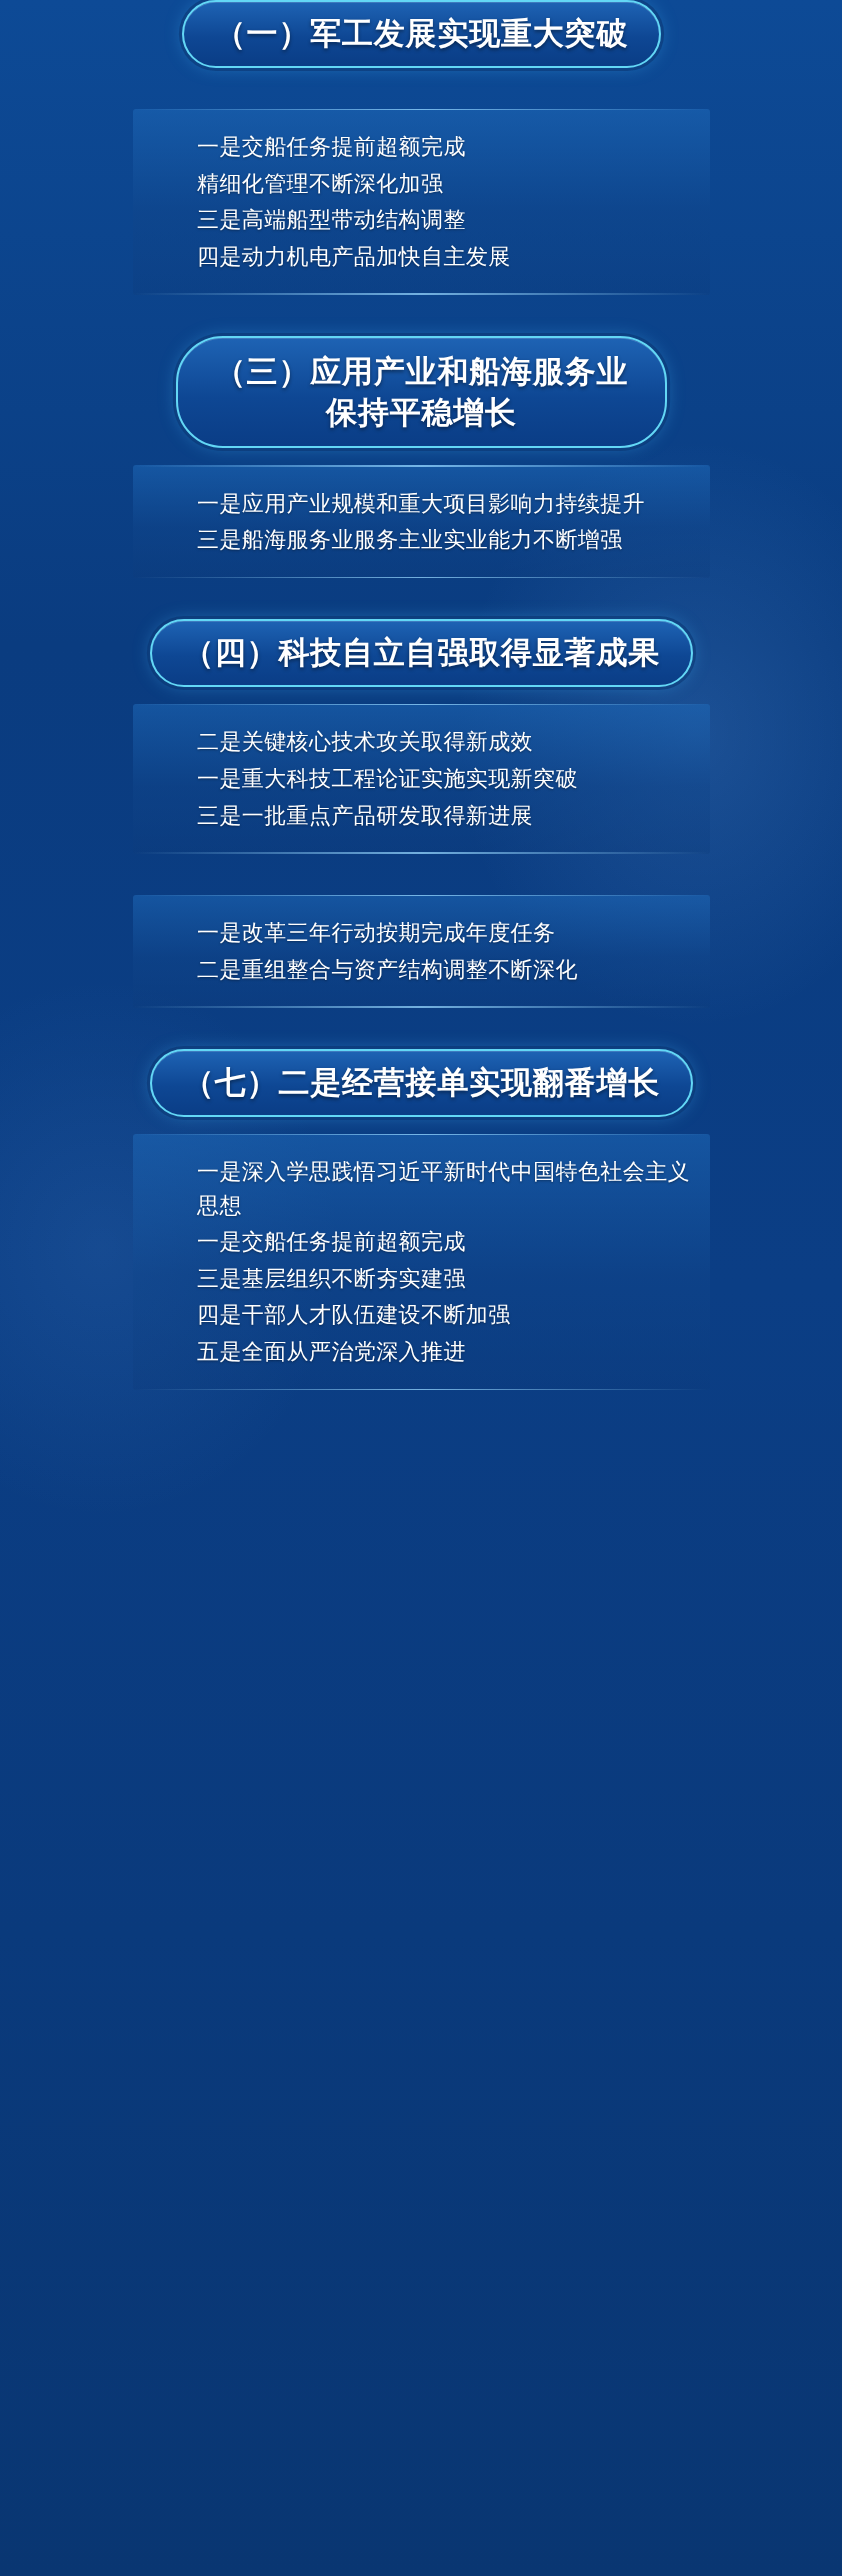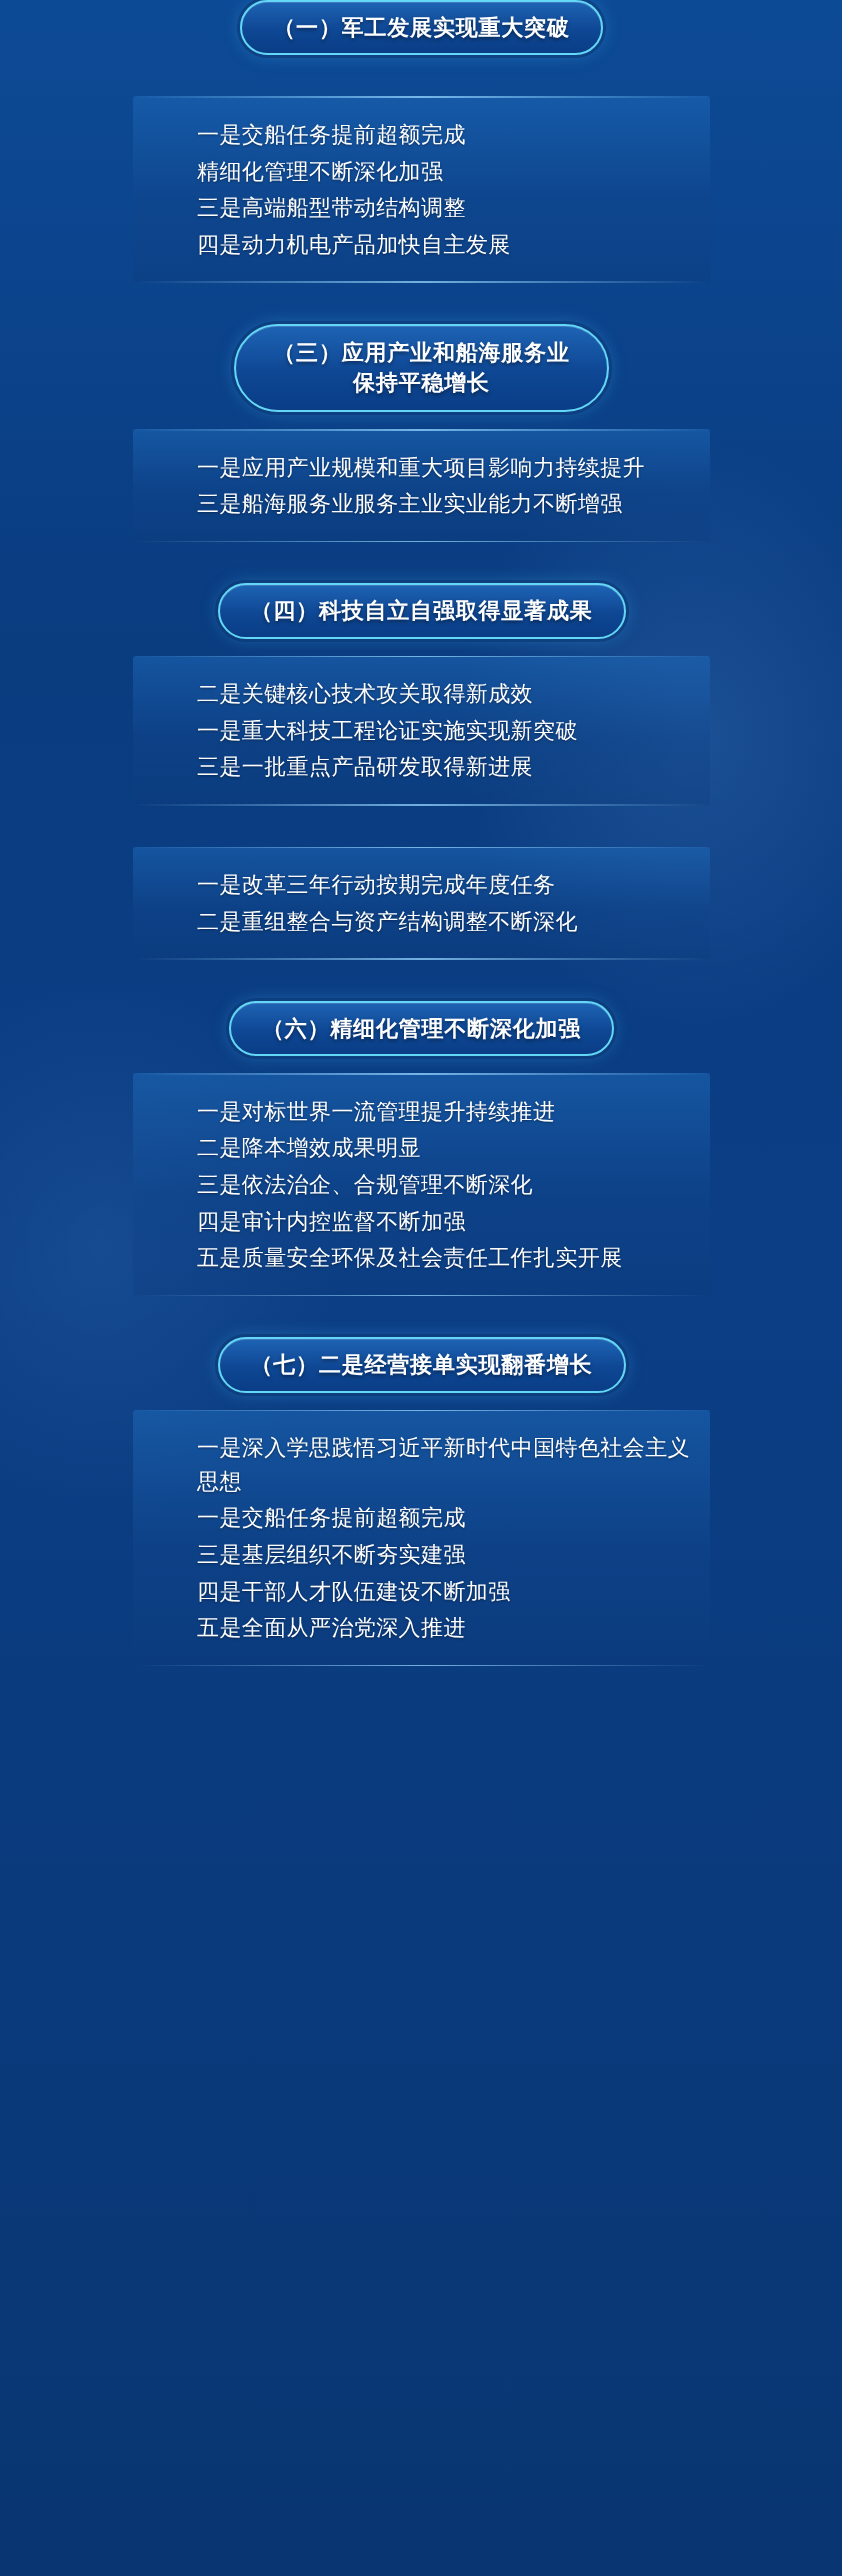--- a/index.html
+++ b/index.html
@@ -64,21 +64,21 @@
     border: 2.3px solid #63d7f5;
     background: linear-gradient(180deg, #1e63b4 0%, #0e4794 55%, #0a3d86 100%);
     box-shadow:
       0 0 0 3.1px rgba(10, 50, 110, 0.55),
       0 0 17px rgba(70, 190, 255, 0.35),
       inset 0 0.8px 0 rgba(255,255,255,0.20);
     text-align: center;
   }
   .title-pill .title-text {
     display: block;
-    font-size: 22px;
+    font-size: 31px;
     font-weight: bold;
     letter-spacing: 0.8px;
     line-height: 1.34;
     color: #ffffff;
     text-shadow: 0 1.6px 3.9px rgba(0,0,0,0.45);
     white-space: pre-line;
   }
   .title-pill.two-line {
     padding: 12.5px 37px;
   }
@@ -167,34 +167,20 @@
     </div>
   </div>
 
   <div class="section">
     <div class="panel">
       <div class="item">一是改革三年行动按期完成年度任务</div>
       <div class="item">二是重组整合与资产结构调整不断深化</div>
     </div>
   </div>
 
-  <div class="section">
-    <div class="title-wrap">
-      <div class="title-pill">
-        <span class="title-text">（六）精细化管理不断深化加强</span>
-      </div>
-    </div>
-    <div class="panel">
-      <div class="item">一是对标世界一流管理提升持续推进</div>
-      <div class="item">二是降本增效成果明显</div>
-      <div class="item">三是依法治企、合规管理不断深化</div>
-      <div class="item">四是审计内控监督不断加强</div>
-      <div class="item">五是质量安全环保及社会责任工作扎实开展</div>
-    </div>
-  </div>
 
   <div class="section">
     <div class="title-wrap">
       <div class="title-pill">
         <span class="title-text">（七）二是经营接单实现翻番增长</span>
       </div>
     </div>
     <div class="panel">
       <div class="item">一是深入学思践悟习近平新时代中国特色社会主义思想</div>
       <div class="item">一是交船任务提前超额完成</div>

